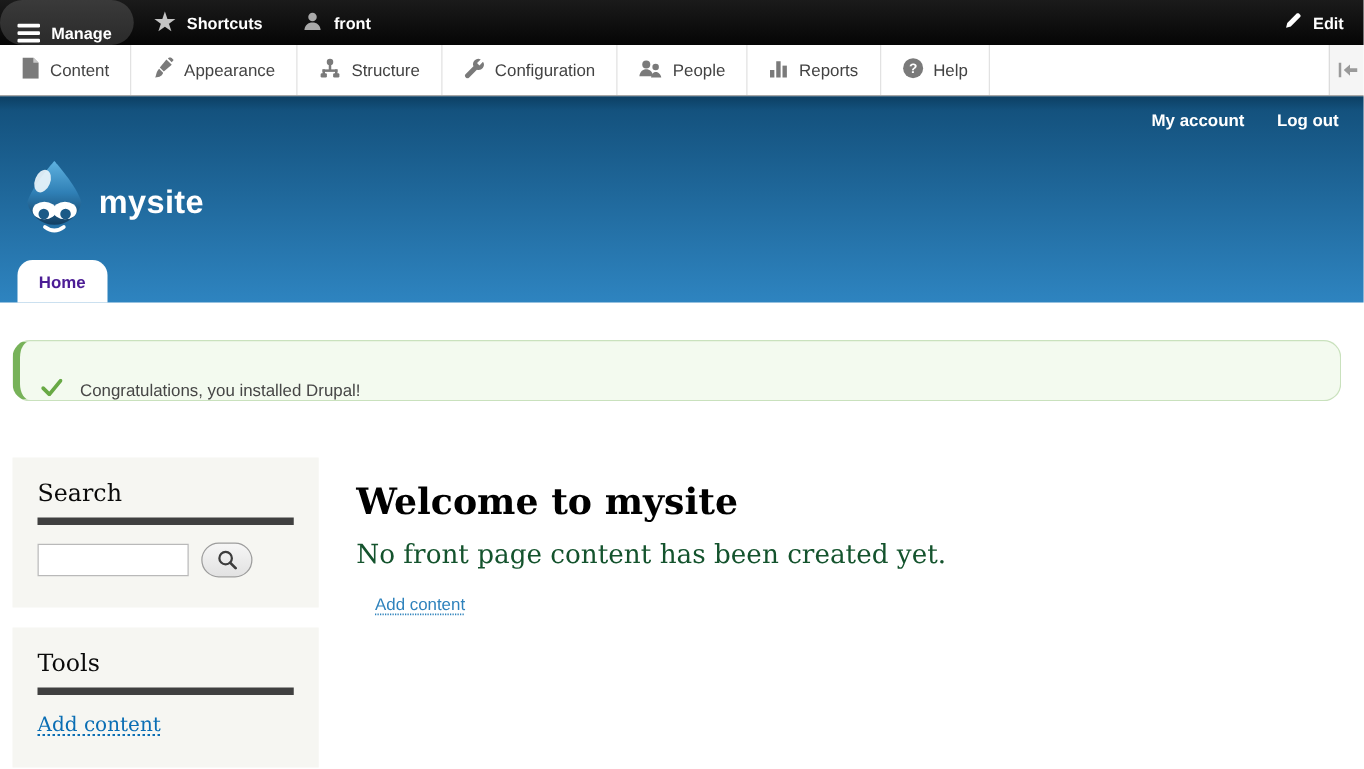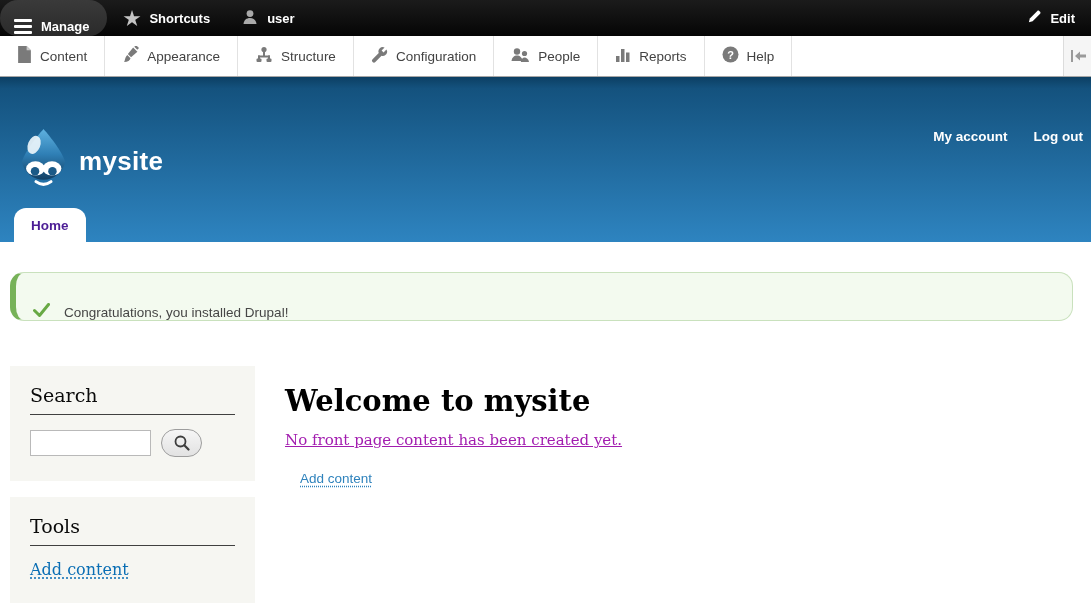--- a/index.html
+++ b/index.html
@@ -23,55 +23,55 @@
   .tray-item { display: flex; align-items: center; gap: 8px; padding: 0 17px;
     border-right: 1px solid #e2e2e2; cursor: pointer; }
   .tray-item svg { flex: none; }
   .tray-spacer { flex: 1; }
   .tray-toggle { width: 28px; background: #f5f5f5; border-left: 1px solid #dcdcdc;
     display: flex; align-items: center; justify-content: center; cursor: pointer; }
 
   
   .site-header { height: 165px; position: relative;
     background: linear-gradient(180deg, #0c3f63 0%, #14527e 7%, #2e84c0 100%); }
-  .account-links { position: absolute; top: 12px; right: 8px; display: flex; gap: 26px; margin-top: 40px; }
+  .account-links { position: absolute; top: 12px; right: 20px; display: flex; gap: 26px; }
   .account-links a { color: #fff; font-size: 13.5px; font-weight: bold; text-decoration: none; cursor: pointer; }
   .branding { position: absolute; top: 50px; left: 13px; display: flex; align-items: center; gap: 5px; }
   .site-name { color: #fff; font-size: 26px; font-weight: bold; letter-spacing: 0.3px; }
   .home-tab { position: absolute; bottom: 0; left: 14px; background: #fff;
     border-radius: 12px 12px 0 0; padding: 10px 17px 9px; font-size: 13.5px;
     font-weight: bold; color: #4c1d95; cursor: pointer; }
 
   
   .messages { margin: 30px 18px 0 10px; height: 49px; background: #f3faef;
     border: 1px solid #c9e1bd; border-left: 6px solid #77b259; border-radius: 14px;
     display: flex; align-items: flex-end; gap: 14px; padding-left: 17px;
     font-size: 13.5px; color: #464646; }
 
   
   .page { display: flex; align-items: flex-start; margin: 45px 0 0 10px; }
   .sidebar { width: 245px; flex: none; }
   .block { background: #f6f6f2; padding: 18px 20px 24px; margin-bottom: 16px; }
   .block-title { font-family: "DejaVu Serif", "Liberation Serif", serif; font-weight: normal;
-    font-size: 19px; color: #0a0a0a; padding-bottom: 8px; border-bottom: 1px solid #404040;
+    font-size: 19px; color: #0a0a0a; padding-bottom: 8px; border-bottom: 6px solid #404040;
     margin-bottom: 14px; }
   .search-row { display: flex; align-items: center; gap: 10px; }
   .search-input { width: 121px; height: 26px; border: 1px solid #b9b9b9; background: #fff;
     font-size: 13px; padding: 0 5px; }
   .search-btn { width: 41px; height: 28px; border: 1px solid #9d9d9d; border-radius: 14px;
     background: linear-gradient(#f6f6f6, #e2e2e2); display: flex; align-items: center;
     justify-content: center; cursor: pointer; }
   .tools-link { font-family: "DejaVu Serif", "Liberation Serif", serif; font-size: 16px;
     color: #0a6eb4; text-decoration: underline dotted; text-underline-offset: 3px; cursor: pointer; }
 
   .main-content { margin-left: 30px; padding-top: 18px; }
   .page-title { font-family: "DejaVu Serif", "Liberation Serif", serif; font-weight: bold;
     font-size: 29px; color: #000; margin-bottom: 13px; }
-  .empty-text { font-family: "DejaVu Serif", "Liberation Serif", serif; font-size: 15px;
-    color: #a21caf; margin-bottom: 20px; text-decoration: underline; }
+  .empty-text { font-family: "DejaVu Serif", "Liberation Serif", serif; font-size: 21px;
+    color: #14532d; margin-bottom: 20px; }
   .action-link { margin-left: 15px; font-size: 13.5px; color: #2e82bc;
     text-decoration: underline dotted; text-underline-offset: 3px; cursor: pointer; }
 </style>
 </head>
 <body>
 
 <div class="admin-bar">
   <div class="admin-item active">
     <span class="burger">
         <span></span>
@@ -84,21 +84,21 @@
     <span class="star-glyph">★</span>
     <span>Shortcuts</span>
   </div>
   <div class="admin-item">
     <span>
       <svg width="16" height="16" viewBox="0 0 16 16">
           <circle cx="8" cy="4.6" r="3.4" fill="#a9a9a9"></circle>
           <path d="M1.5 15c.4-4 3-6 6.5-6s6.1 2 6.5 6z" fill="#a9a9a9"></path>
         </svg>
     </span>
-    <span>user</span>
+    <span>front</span>
   </div>
   <div class="admin-spacer"></div>
   <div class="admin-edit">
     <span>
       <svg width="15" height="15" viewBox="0 0 16 16">
           <path d="M2 14l1-4 8-8c.5-.5 1.5-.5 2 0l1 1c.5.5.5 1.5 0 2l-8 8z" fill="#fff"></path>
         </svg>
     </span>
     <span>Edit</span>
   </div>

